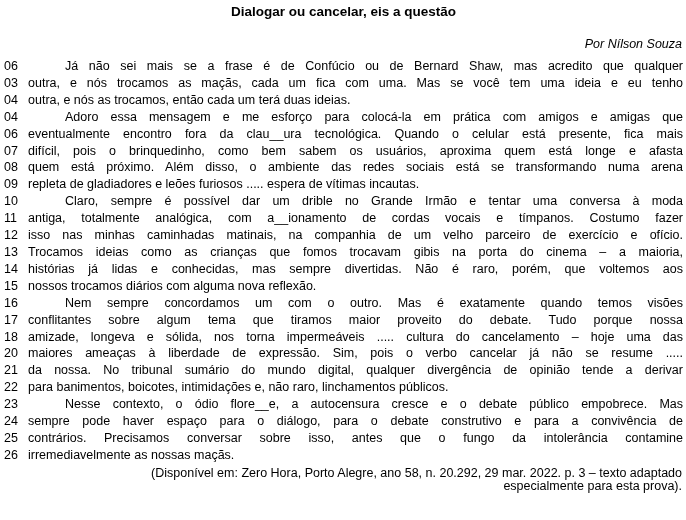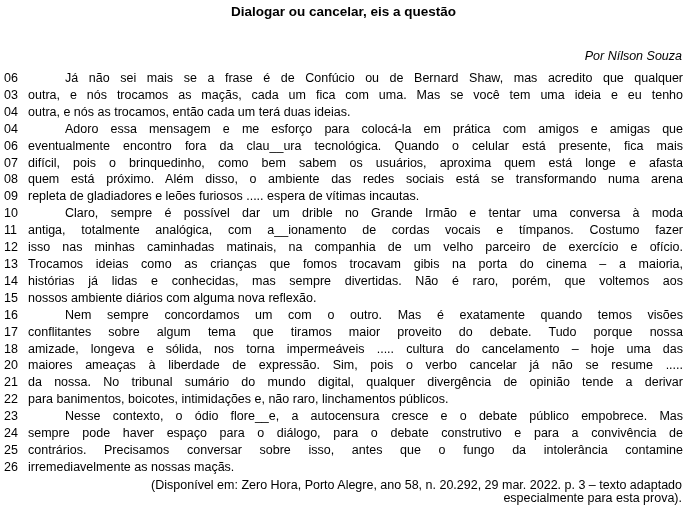--- a/index.html
+++ b/index.html
@@ -6,21 +6,21 @@
   .page{
     width:686px;height:520px;background:#ffffff;color:#000000;
     font-family:"Liberation Sans",sans-serif;
     box-sizing:border-box;padding:3px 3px 0 4px;overflow:hidden;
   }
   .title{
     text-align:center;font-weight:bold;font-size:13.5px;line-height:16px;margin-top:1px;
   }
   .byline{
     text-align:right;font-style:italic;font-size:12.5px;line-height:16px;
-    margin-top:28px;padding-right:1px;
+    margin-top:16px;padding-right:1px;
   }
   .lines{margin-top:6px;font-size:12.5px;line-height:16.9px;}
   .line{display:flex;}
   .num{flex:0 0 24px;}
   .txt{flex:1;text-align:justify;text-align-last:justify;}
   .line.pend .txt{text-align-last:left;}
   .line.ind .txt{text-indent:37px;}
   .source{
     margin-top:3px;text-align:right;font-size:12.5px;line-height:13.5px;padding-right:1px;
   }
@@ -82,21 +82,21 @@
     <div class="line">
         <span class="num">13</span>
         <span class="txt">Trocamos ideias como as crianças que fomos trocavam gibis na porta do cinema – a maioria,</span>
       </div>
     <div class="line">
         <span class="num">14</span>
         <span class="txt">histórias já lidas e conhecidas, mas sempre divertidas. Não é raro, porém, que voltemos aos</span>
       </div>
     <div class="line pend">
         <span class="num">15</span>
-        <span class="txt">nossos ambiente diários com alguma nova reflexão.</span>
+        <span class="txt">nossos trocamos diários com alguma nova reflexão.</span>
       </div>
     <div class="line ind">
         <span class="num">16</span>
         <span class="txt">Nem sempre concordamos um com o outro. Mas é exatamente quando temos visões</span>
       </div>
     <div class="line">
         <span class="num">17</span>
         <span class="txt">conflitantes sobre algum tema que tiramos maior proveito do debate. Tudo porque nossa</span>
       </div>
     <div class="line">

